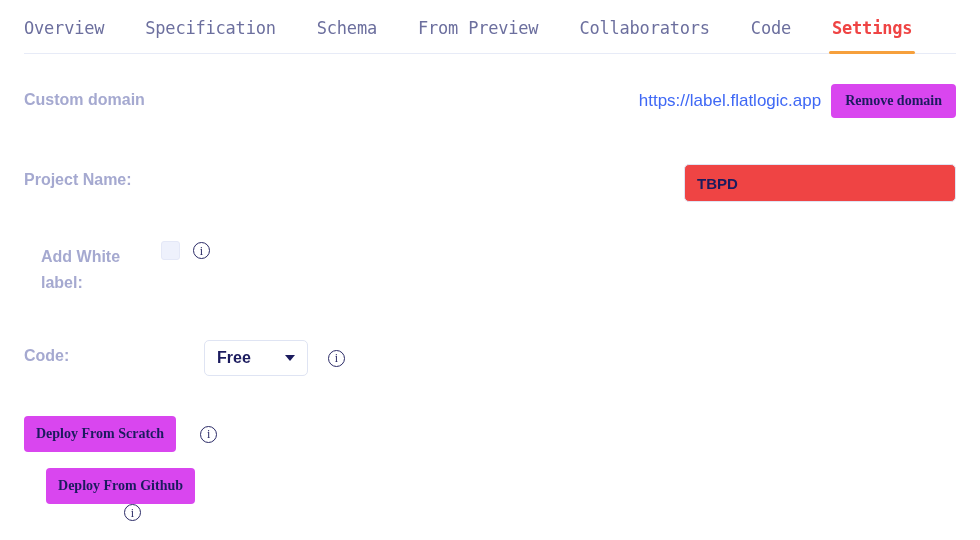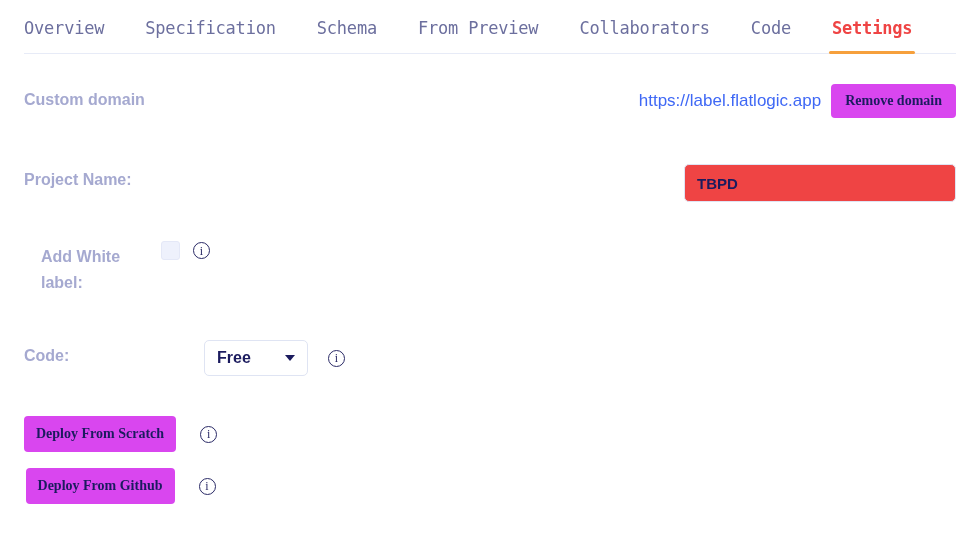--- a/index.html
+++ b/index.html
@@ -182,21 +182,21 @@
     border-right: 5px solid transparent;
     border-top: 6px solid #1b1b5e;
   }
 
   .deploy-btns { display: flex; flex-direction: column; }
   .deploy-line {
     display: flex;
     align-items: center;
     margin-bottom: 16px;
   }
-  .deploy-line:last-child { margin-bottom: 0; }
+  .deploy-line:last-child { margin-bottom: 0; flex-direction: column; }
   .deploy-line .info-icon { margin-left: 24px; }
   .btn-deploy { padding: 10px 12px; font-size: 14px; }
 </style>
 </head>
 <body>
 
 <nav class="tabbar">
   <button class="tab">Overview</button>
   <button class="tab">Specification</button>
   <button class="tab">Schema</button>

